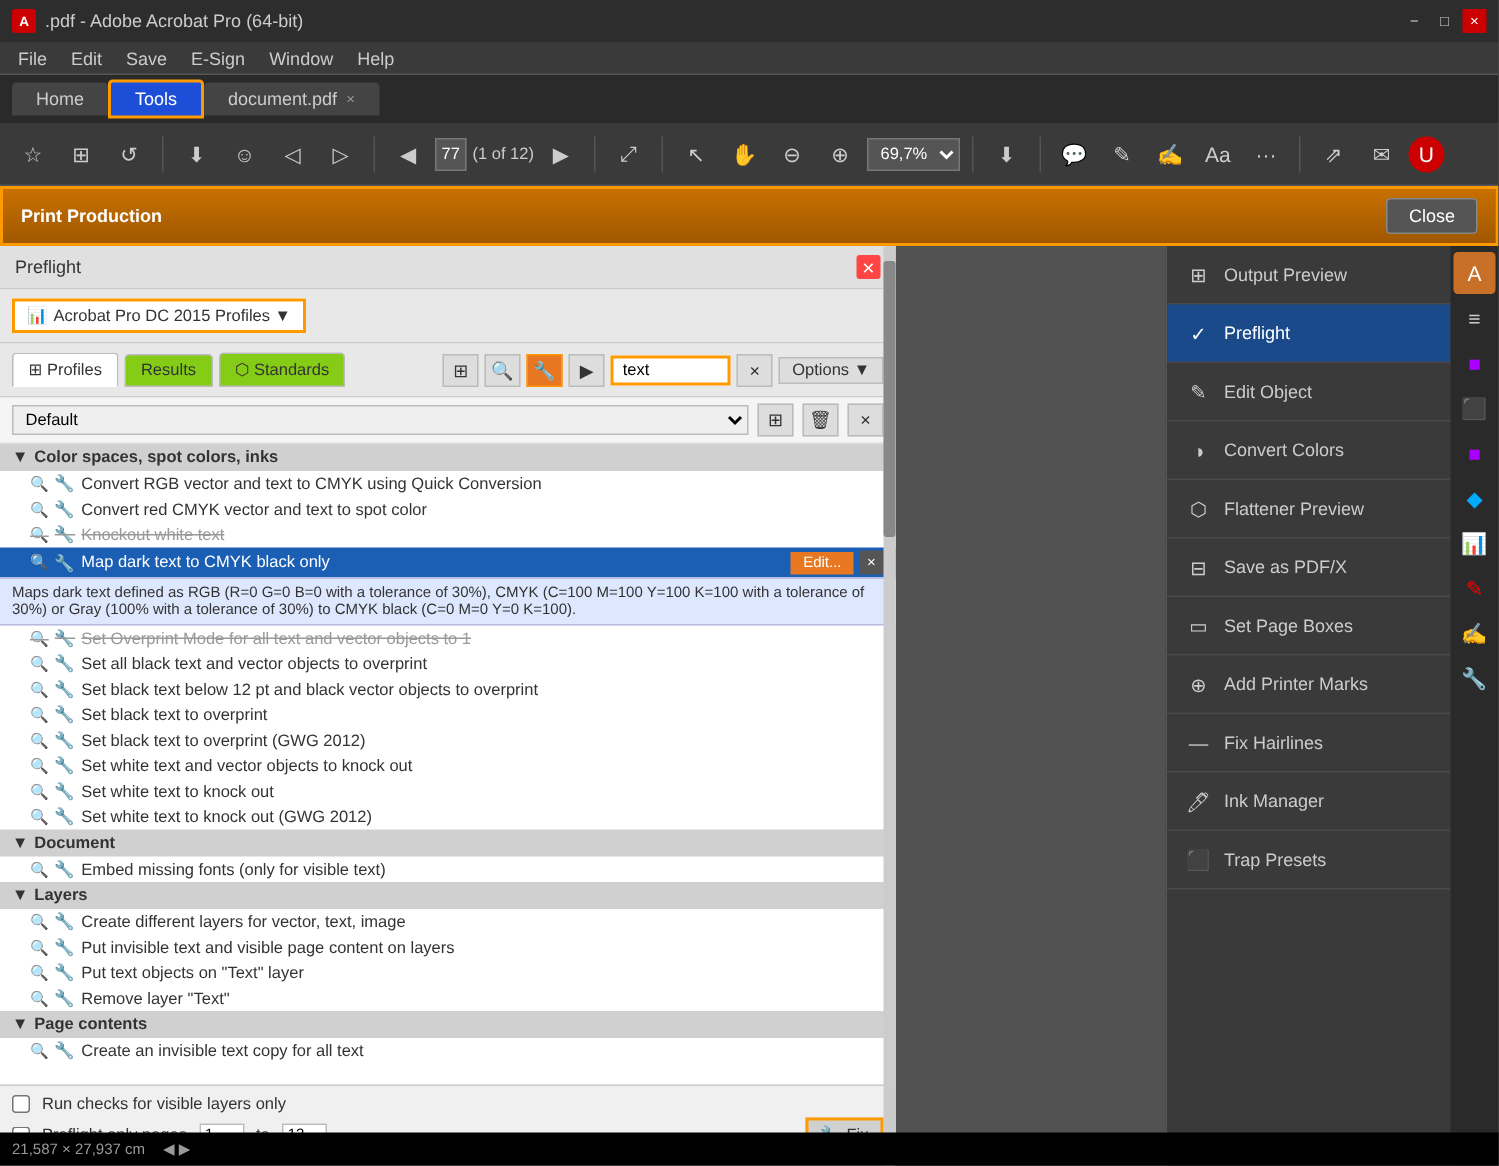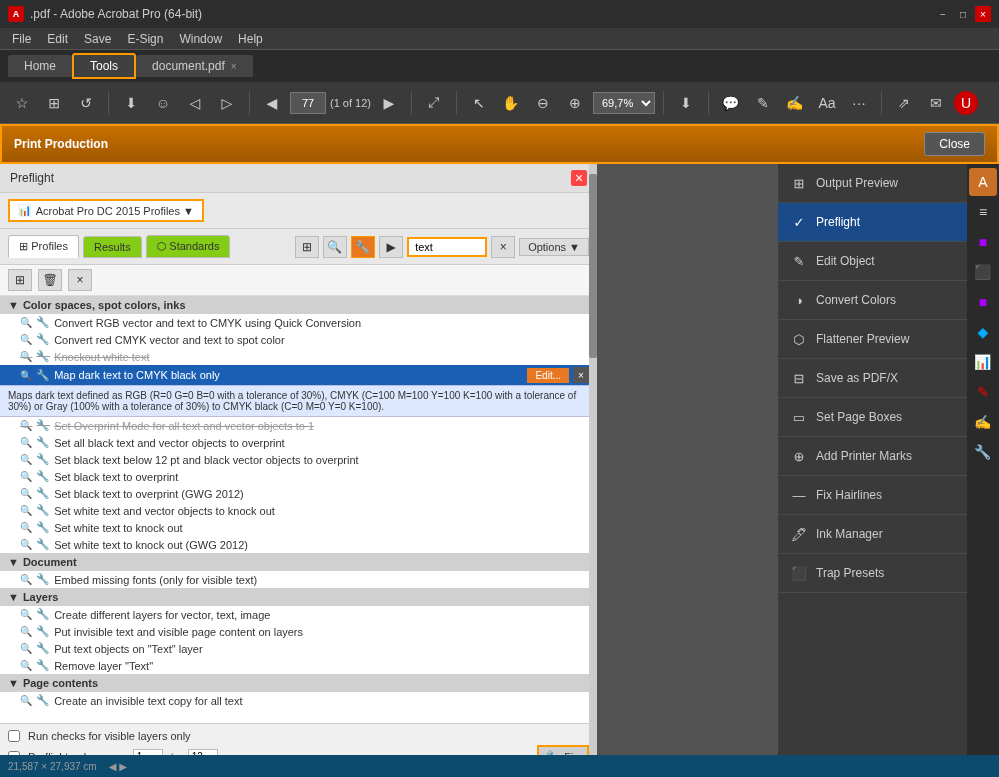--- a/index.html
+++ b/index.html
@@ -12,28 +12,28 @@
     .title-bar .win-controls { display: flex; gap: 4px; }
     .win-control { width: 16px; height: 16px; display: flex; align-items: center; justify-content: center; cursor: pointer; font-size: 10px; }
 
     
     .menu-bar { background: #3a3a3a; height: 22px; display: flex; align-items: center; padding: 0 4px; font-size: 12px; color: #ccc; border-bottom: 1px solid #555; }
     .menu-item { padding: 2px 8px; cursor: pointer; }
 
     
     .tab-bar { background: #2a2a2a; height: 32px; display: flex; align-items: center; padding: 0 8px; }
     .tab { padding: 4px 16px; background: #444; color: #ccc; border-radius: 3px 3px 0 0; font-size: 12px; cursor: pointer; display: flex; align-items: center; gap: 6px; }
-    .tab.active { background: #404040; color: white; text-align: center; }
+    .tab.active { background: #1d4ed8; color: white; text-align: center; }
     .tab-close { cursor: pointer; color: #999; font-size: 10px; }
 
     
     .toolbar { background: #3a3a3a; height: 42px; display: flex; align-items: center; padding: 0 8px; gap: 4px; border-bottom: 1px solid #555; }
     .toolbar-btn { width: 28px; height: 28px; display: flex; align-items: center; justify-content: center; cursor: pointer; border-radius: 3px; font-size: 14px; color: #ccc; }
     .toolbar-sep { width: 1px; height: 24px; background: #555; margin: 0 4px; }
-    .page-input { background: #555; border: 1px solid #777; color: white; width: 36px; height: 22px; text-align: center; font-size: 11px; }
+    .page-input { background: #555; border: 1px solid #777; color: white; width: 21px; height: 22px; text-align: center; font-size: 11px; }
     .zoom-select { background: #555; border: 1px solid #777; color: white; height: 22px; font-size: 11px; padding: 0 4px; }
 
     
     .print-production-bar { background: linear-gradient(to bottom, #c87000, #a05800); height: 40px; display: flex; align-items: center; padding: 0 12px; justify-content: space-between; border: 2px solid #f90; }
     .print-production-title { color: white; font-size: 12px; font-weight: bold; }
     .close-btn { background: #555; color: white; border: 1px solid #888; padding: 4px 14px; cursor: pointer; font-size: 12px; border-radius: 3px; }
 
     
     .main-area { display: flex; height: calc(777px - 28px - 22px - 32px - 42px - 40px); }
 
@@ -86,21 +86,21 @@
     .footer-row { display: flex; align-items: center; gap: 8px; font-size: 11px; color: #333; margin-bottom: 3px; }
     .footer-input { border: 1px solid #bbb; width: 30px; padding: 1px 3px; font-size: 10px; }
     .fix-btn { background: #d0d0d0; border: 2px solid #f90; padding: 3px 8px; font-size: 11px; cursor: pointer; color: #333; display: flex; align-items: center; gap: 4px; float: right; }
 
     
     ::-webkit-scrollbar { width: 8px; height: 8px; }
     ::-webkit-scrollbar-track { background: #ddd; }
     ::-webkit-scrollbar-thumb { background: #aaa; border-radius: 2px; }
 
     
-    .status-bar { background: #0c4a6e; height: 22px; display: flex; align-items: center; padding: 0 8px; gap: 12px; position: absolute; bottom: 0; left: 0; right: 0; }
+    .status-bar { background: #000000; height: 22px; display: flex; align-items: center; padding: 0 8px; gap: 12px; position: absolute; bottom: 0; left: 0; right: 0; }
     .status-text { font-size: 10px; color: #999; }
 
     .checkbox-input { width: 12px; height: 12px; }
   </style>
 </head>
 <body>
 
 <div class="title-bar">
   <div class="app-icon">
       <span>A</span>
@@ -212,20 +212,23 @@
         <div class="pf-btn">⊞</div>
         <div class="pf-btn">🔍</div>
         <div class="pf-btn active">🔧</div>
         <div class="pf-btn">▶</div>
         <input class="text-input" value="text" style="">
         <div class="pf-btn">×</div>
         <button class="options-btn">Options ▼</button>
       </div>
 
       <div class="profile-select-row">
+        <select class="profile-select">
+          <option>Default</option>
+        </select>
         <div class="pf-btn">⊞</div>
         <div class="pf-btn">🗑</div>
         <div class="pf-btn">×</div>
       </div>
 
       <div class="preflight-content">
 
         <div class="section-header">
           <span>▼</span>
           <span>Color spaces, spot colors, inks</span>

